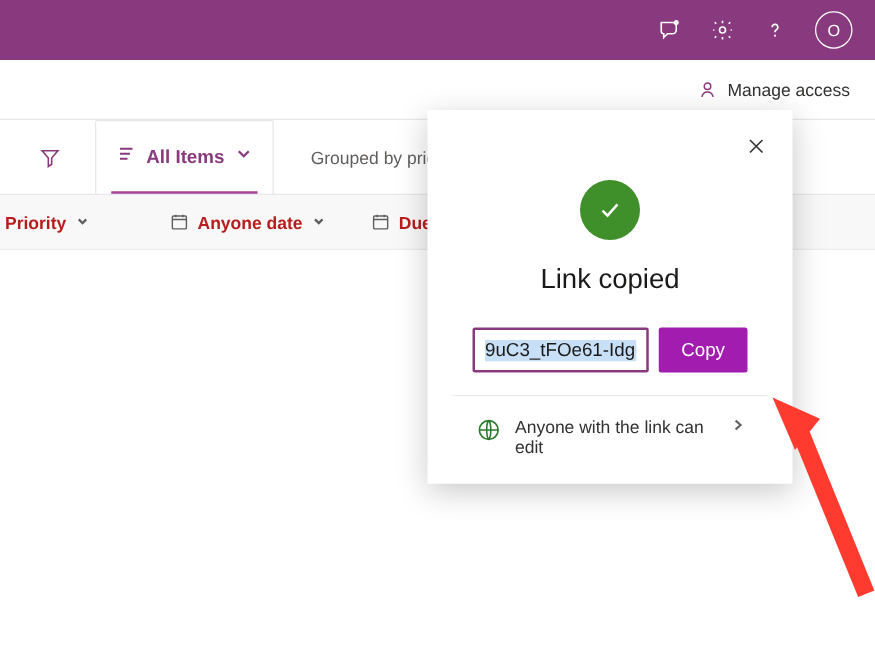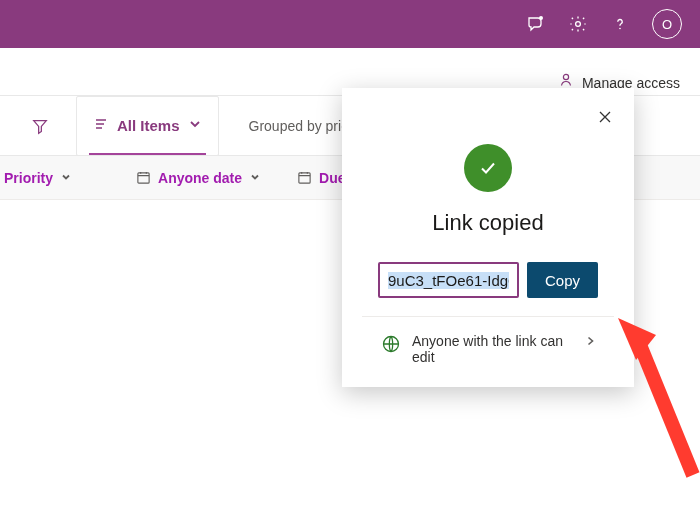--- a/index.html
+++ b/index.html
@@ -1,44 +1,44 @@
 <!DOCTYPE html>
 <html><head>
 <meta charset="utf-8">
 <style>
 * { box-sizing: border-box; margin: 0; padding: 0; }
 body { font-family: 'Segoe UI', -apple-system, sans-serif; background: #fff; width: 700px; height: 525px; overflow: hidden; position: relative; }
 .header-bar { background: #893a7e; height: 48px; display: flex; align-items: center; justify-content: flex-end; padding: 0 18px; gap: 22px; }
 .header-icon { color: #fff; width: 20px; height: 20px; display: flex; align-items: center; justify-content: center; cursor: pointer; }
 .avatar { width: 30px; height: 30px; border-radius: 50%; border: 1.5px solid #fff; display: flex; align-items: center; justify-content: center; color: #fff; font-size: 13px; font-weight: 400; }
-.subheader { height: 48px; border-bottom: 1px solid #e8e8e8; display: flex; align-items: flex-end; justify-content: flex-end; padding: 4px 20px; gap: 8px; color: #323130; font-size: 14px; }
+.subheader { height: 48px; border-bottom: 1px solid #e8e8e8; display: flex; align-items: flex-start; justify-content: flex-end; padding: 16px 20px; gap: 8px; color: #323130; font-size: 14px; }
 .subheader svg { color: #605e5c; }
 .toolbar { height: 60px; display: flex; align-items: center; padding: 0 20px; gap: 16px; border-bottom: 1px solid #e8e8e8; }
 .filter-icon-box { width: 40px; height: 44px; display: flex; align-items: center; justify-content: center; color: #893a7e; border: 1px solid transparent; border-radius: 2px; }
 .all-items-btn { border: 1px solid #e8e8e8; border-radius: 2px; height: 60px; padding: 0 16px; display: flex; align-items: center; gap: 8px; cursor: pointer; position: relative; background:#fff; }
 .all-items-btn::after { content:""; position:absolute; bottom:0; left:12px; right:12px; height:2px; background:#a4449a; }
 .all-items-btn .hamb { color: #893a7e; }
 .all-items-btn .label { color: #893a7e; font-weight: 600; font-size: 15px; }
 .all-items-btn .chev { color: #893a7e; }
 .grouped-by { color: #605e5c; font-size: 14px; padding-left: 14px; }
 .columns-row { background:#f8f8f8; height: 44px; display: flex; align-items: center; padding: 0 0px; gap: 28px; border-bottom: 1px solid #edebe9; }
-.col-head { display: flex; align-items: center; gap: 7px; color: #a21caf; font-size: 14px; font-weight: 600; padding: 0 4px; cursor: pointer; }
+.col-head { display: flex; align-items: center; gap: 7px; color: #b91c1c; font-size: 14px; font-weight: 600; padding: 0 4px; cursor: pointer; }
 .col-head svg.cal { color: #605e5c; }
 .col-head .chev { color: #605e5c; }
 
 
 .dialog { position: absolute; top: 88px; left: 342px; width: 292px; background: #fff; box-shadow: 0 6px 24px rgba(0,0,0,.22); padding: 22px 10px 14px 10px; }
 .dialog-close { position: absolute; top: 18px; right: 18px; width: 22px; height: 22px; display:flex; align-items:center; justify-content:center; cursor: pointer; color:#333; }
 .check-circle { width: 48px; height: 48px; border-radius: 50%; background: #3f8f2a; margin: 34px auto 18px auto; display:flex; align-items:center; justify-content:center; }
 .dialog-title { text-align:center; font-size: 22px; color: #1b1a19; font-weight: 400; margin-bottom: 26px; }
 .link-row { display:flex; gap:8px; padding: 0 16px 18px 16px; border-bottom: 1px solid #edebe9; margin: 0 10px; }
 .link-input-wrap { flex:1; border: 2px solid #893a7e; border-radius: 2px; height: 36px; display:flex; align-items:center; padding: 0 8px; overflow:hidden; }
 .link-input { border:none; outline:none; width:100%; font-size: 15px; color:#1b1a19; background: #c7dff7; }
 .link-input::selection{ background:#b4d6f7; }
-.copy-btn { background:#0c4a6e; color:#fff; border:none; height:36px; padding: 0 18px; font-size: 15px; cursor:pointer; border-radius:2px; }
+.copy-btn { background:#a21caf; color:#fff; border:none; height:36px; padding: 0 18px; font-size: 15px; cursor:pointer; border-radius:2px; }
 .perm-row { display:flex; align-items:flex-start; gap: 10px; padding: 16px 24px 8px 24px; cursor:pointer; margin:0 4px; }
 .globe-icon { width:22px; height:22px; display:flex; align-items:center; justify-content:center; color:#2b7a2b; }
 .perm-text { flex:1; font-size: 14px; color:#323130; }
 .perm-chev { color:#605e5c; }
 
 
 .arrow-ann { position:absolute; pointer-events:none; }
 </style>
 </head>
 <body>

